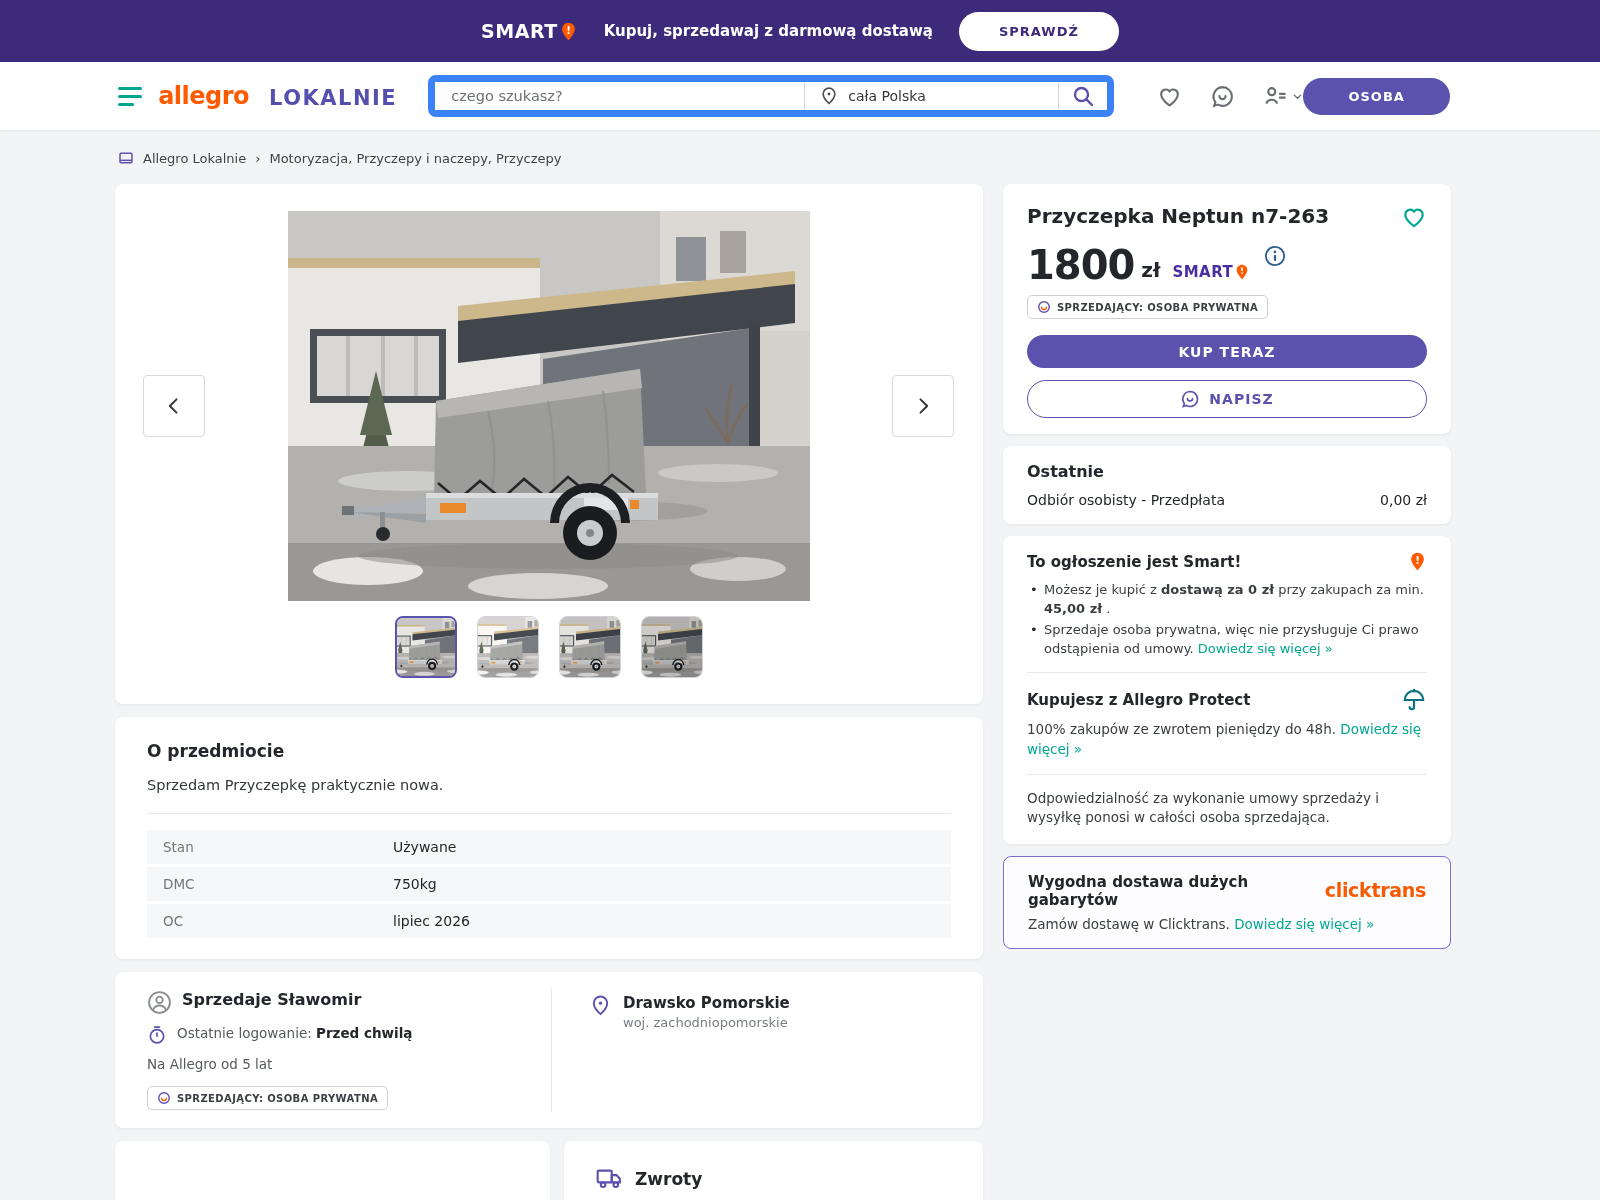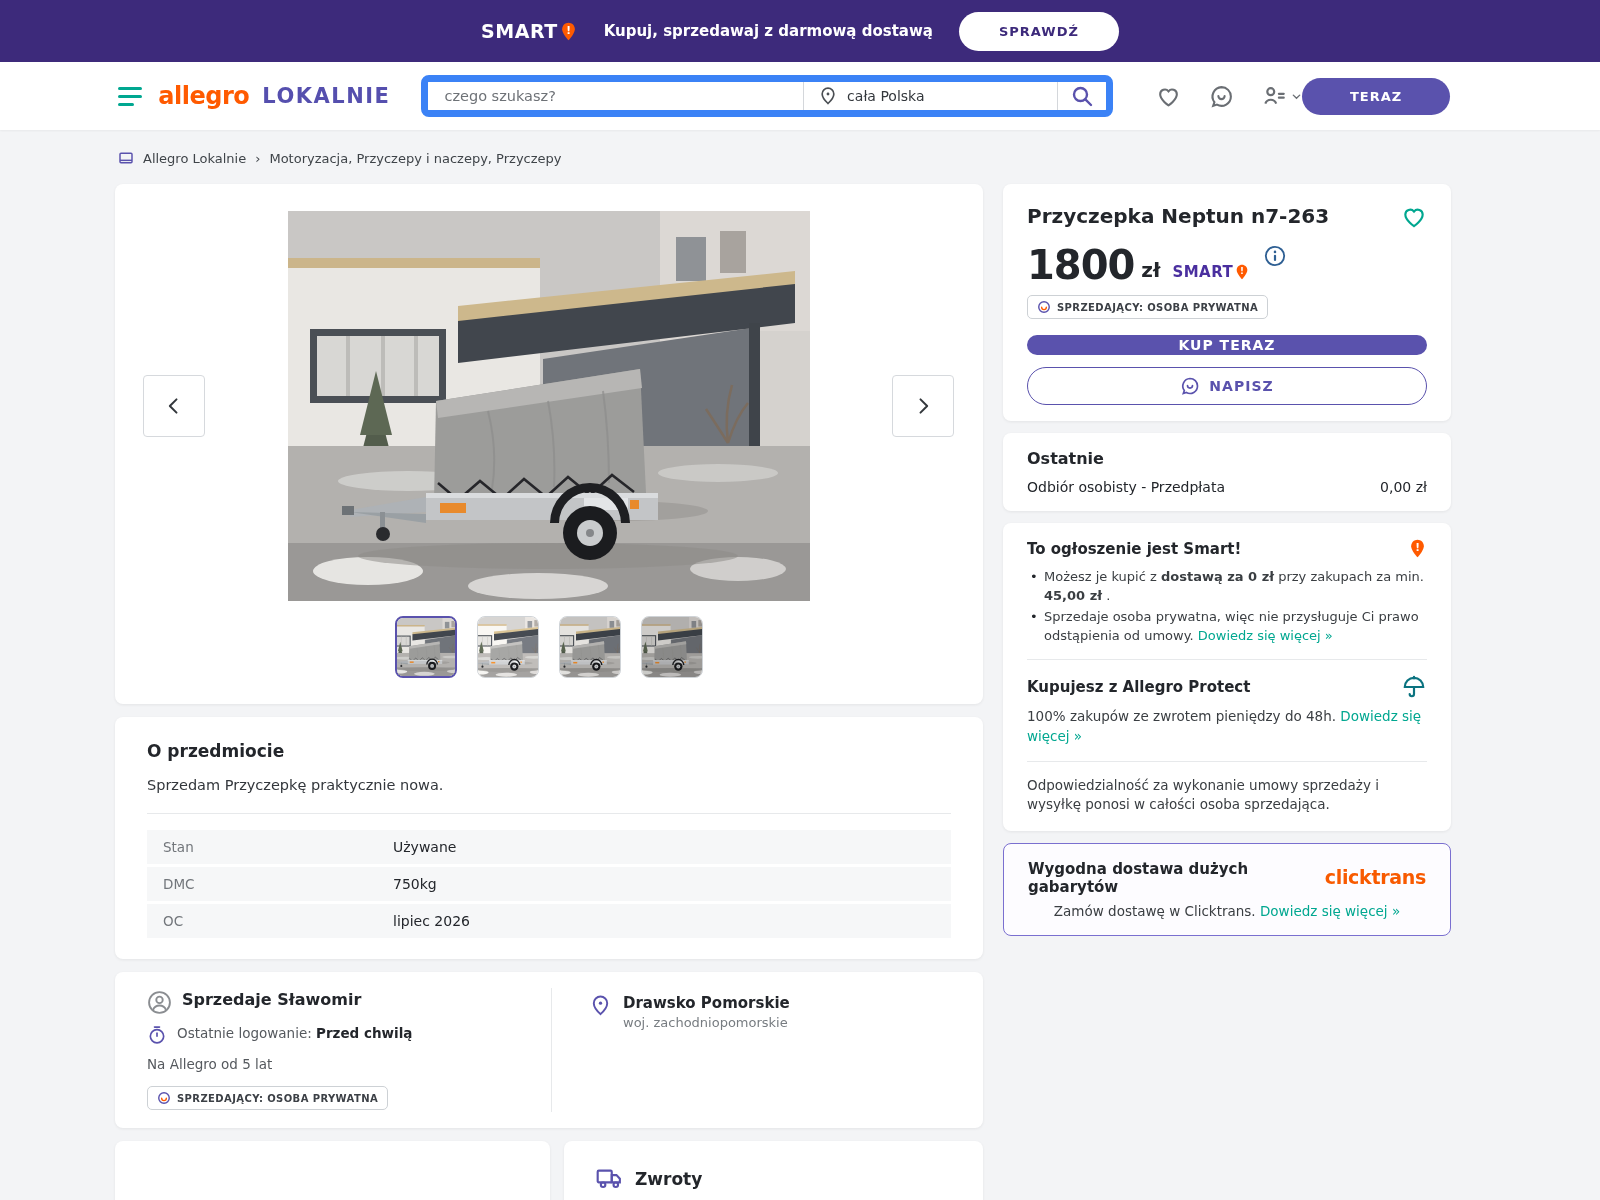--- a/index.html
+++ b/index.html
@@ -14,21 +14,21 @@
   .smart-pin { width:19px; height:19px; display:inline-block; }
   .smart-logo.dark .smart-pin { width:16px; height:16px; }
   .banner-headline { color:#fff; font-size:15px; font-weight:600; }
   .banner-cta { background:#fff; color:#3d2a7b; border:none; border-radius:22px; padding:12px 40px; font-weight:700; font-size:13px; letter-spacing:1px; font-family:inherit; cursor:pointer; }
 
   
   .header { height:68px; background:#fff; display:flex; align-items:center; padding:0 150px 0 118px; box-shadow:0 1px 2px rgba(0,0,0,.05); position:relative; z-index:2; }
   .hamburger { width:26px; display:flex; flex-direction:column; gap:5px; cursor:pointer; }
   .hamburger span { height:3px; border-radius:2px; background:#00a790; }
   .hamburger span:nth-child(3) { width:16px; }
-  .logo { margin-left:16px; display:flex; align-items:center; gap:13px; white-space:nowrap; cursor:pointer; }
+  .logo { margin-left:16px; display:flex; align-items:flex-end; gap:20px; white-space:nowrap; cursor:pointer; }
   .logo-allegro { color:#ff5a00; font-weight:700; font-size:24px; letter-spacing:-.5px; }
   .logo-lokalnie { color:#554fae; font-weight:700; font-size:21px; letter-spacing:1.5px; }
   .search-wrap { width:738px; margin-left:31px; height:42px; border:7px solid #3b82f6; border-radius:8px; background:#fff; display:flex; align-items:stretch; overflow:hidden; }
   .search-input { flex:1; border:none; outline:none; padding:0 16px; font-size:14.5px; font-family:inherit; color:#33373c; }
   .search-input::placeholder { color:#6e7277; }
   .search-loc { width:254px; border-left:1px solid #d4d7db; display:flex; align-items:center; gap:9px; padding:0 14px; font-size:14px; color:#33373c; cursor:pointer; }
   .search-btn { width:49px; border:none; border-left:1px solid #d4d7db; background:#fff; display:flex; align-items:center; justify-content:center; cursor:pointer; }
   .hdr-icons { display:flex; align-items:center; gap:27px; margin-left:42px; color:#6a6e73; }
   .hdr-icons .ic { width:26px; height:26px; display:flex; align-items:center; justify-content:center; cursor:pointer; }
   .acct { display:flex; align-items:center; gap:4px; cursor:pointer; }
@@ -91,21 +91,21 @@
   .offer { padding:20px 24px 16px; }
   .offer-head { display:flex; justify-content:space-between; align-items:flex-start; }
   .offer-title { font-size:20px; font-weight:700; color:#23262b; }
   .fav-btn { background:none; border:none; cursor:pointer; padding:0; }
   .price-row { margin-top:12px; display:flex; align-items:center; }
   .price-amount { font-size:40px; font-weight:800; letter-spacing:-1px; line-height:1; }
   .price-cur { font-size:20px; font-weight:700; margin-left:7px; align-self:flex-end; padding-bottom:3px; }
   .price-row .smart-logo { margin-left:12px; align-self:flex-end; padding-bottom:4px; }
   .info-ic { margin-left:14px; align-self:flex-start; cursor:pointer; }
   .offer .badge-pill { margin-top:10px; }
-  .btn-buy { margin-top:16px; width:100%; height:20px; border:none; border-radius:19px; background:#5a52ad; color:#fff; font-weight:700; font-size:14px; letter-spacing:1px; font-family:inherit; cursor:pointer; }
+  .btn-buy { margin-top:16px; width:100%; height:33px; border:none; border-radius:19px; background:#5a52ad; color:#fff; font-weight:700; font-size:14px; letter-spacing:1px; font-family:inherit; cursor:pointer; }
   .btn-msg { margin-top:12px; width:100%; height:38px; border:1px solid #5a52ad; border-radius:19px; background:#fff; color:#5a52ad; font-weight:700; font-size:14px; letter-spacing:1px; font-family:inherit; cursor:pointer; display:flex; align-items:center; justify-content:center; gap:9px; }
 
   
   .delivery { padding:16px 24px; }
   .delivery-title { font-size:16px; font-weight:700; }
   .delivery-row { margin-top:11px; display:flex; justify-content:space-between; font-size:14px; color:#23262b; }
 
   
   .smartcard { padding:16px 24px; }
   .sc-head { display:flex; justify-content:space-between; align-items:center; }
@@ -114,21 +114,21 @@
   .bullet { position:relative; padding-left:17px; font-size:13px; color:#3a3e42; line-height:1.45; margin-bottom:2px; }
   .bullet::before { content:"•"; position:absolute; left:3px; top:0; color:#23262b; }
   .link { color:#00a790; cursor:pointer; text-decoration:none; }
   .sc-div { height:1px; background:#e7e9eb; margin:14px 0; }
   .protect-text, .disclaimer { font-size:13.5px; color:#3a3e42; line-height:1.45; margin-top:7px; }
   .disclaimer { margin-top:0; }
 
   
   .clicktrans { border:1px solid #7a6fd0; background:#fdfcff; border-radius:8px; padding:16px 24px; box-shadow:none; }
   .ct-logo { font-size:19px; font-weight:800; color:#f85a00; letter-spacing:-.3px; line-height:1; }
-  .ct-text { margin-top:7px; font-size:13.5px; color:#3a3e42;text-align:center; }
+  .ct-text { margin-top:7px; font-size:13.5px; color:#3a3e42; }
 </style>
 </head>
 <body>
 
 <div class="banner">
   <span class="smart-logo">
     <span class="smart-word">SMART</span>
     <svg class="smart-pin" viewBox="0 0 24 24">
         <path d="M12 1C7.6 1 4 4.6 4 9c0 5.6 8 14 8 14s8-8.4 8-14c0-4.4-3.6-8-8-8z" fill="#ff5a00"></path>
         <text x="12" y="14.8" text-anchor="middle" font-size="13" font-weight="bold" fill="#fff" font-family="DejaVu Sans">!</text>
@@ -180,21 +180,21 @@
       <svg width="26" height="26" viewBox="0 0 24 24" fill="none" stroke="#6a6e73" stroke-width="2">
           <circle cx="9" cy="8" r="3.2"></circle>
           <path d="M4 19a5.3 5.3 0 0 1 10 0"></path>
           <path d="M16.5 10h4.5M16.5 13.5h4.5" stroke-linecap="round"></path>
         </svg>
       <svg width="11" height="11" viewBox="0 0 24 24" fill="none" stroke="#6a6e73" stroke-width="3">
           <path d="M5 9l7 7 7-7" stroke-linecap="round"></path>
         </svg>
     </span>
   </div>
-  <button class="btn-wystaw">TERAZ</button>
+  <button class="btn-wystaw">OSOBA</button>
 </div>
 
 <div class="breadcrumb">
   <svg width="16" height="16" viewBox="0 0 24 24" fill="none" stroke="#5a52ad" stroke-width="2.2">
       <rect x="3" y="5" width="18" height="14" rx="1.5"></rect>
       <path d="M3 15.5h18"></path>
     </svg>
   <a>Allegro Lokalnie</a>
   <span>›</span>
   <a>Motoryzacja, Przyczepy i naczepy, Przyczepy</a>

